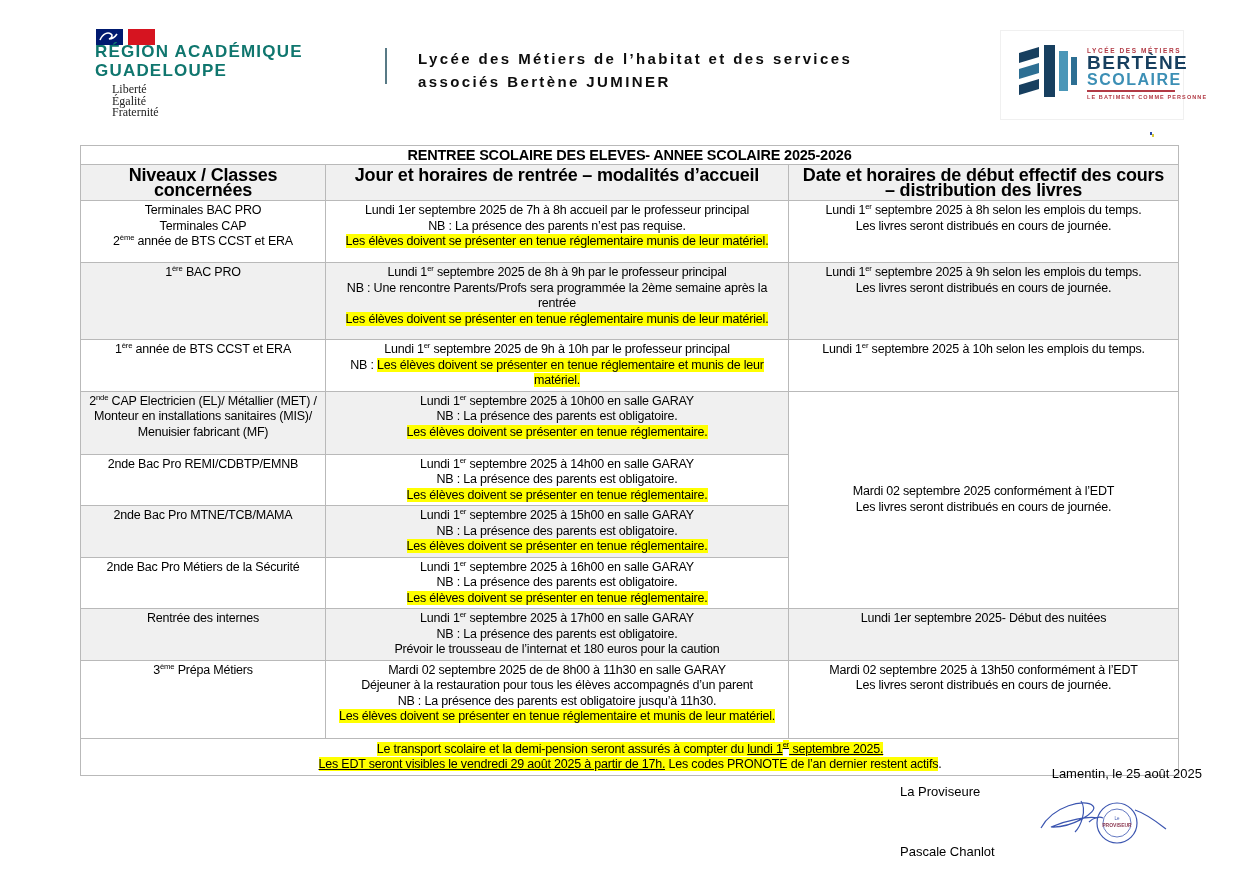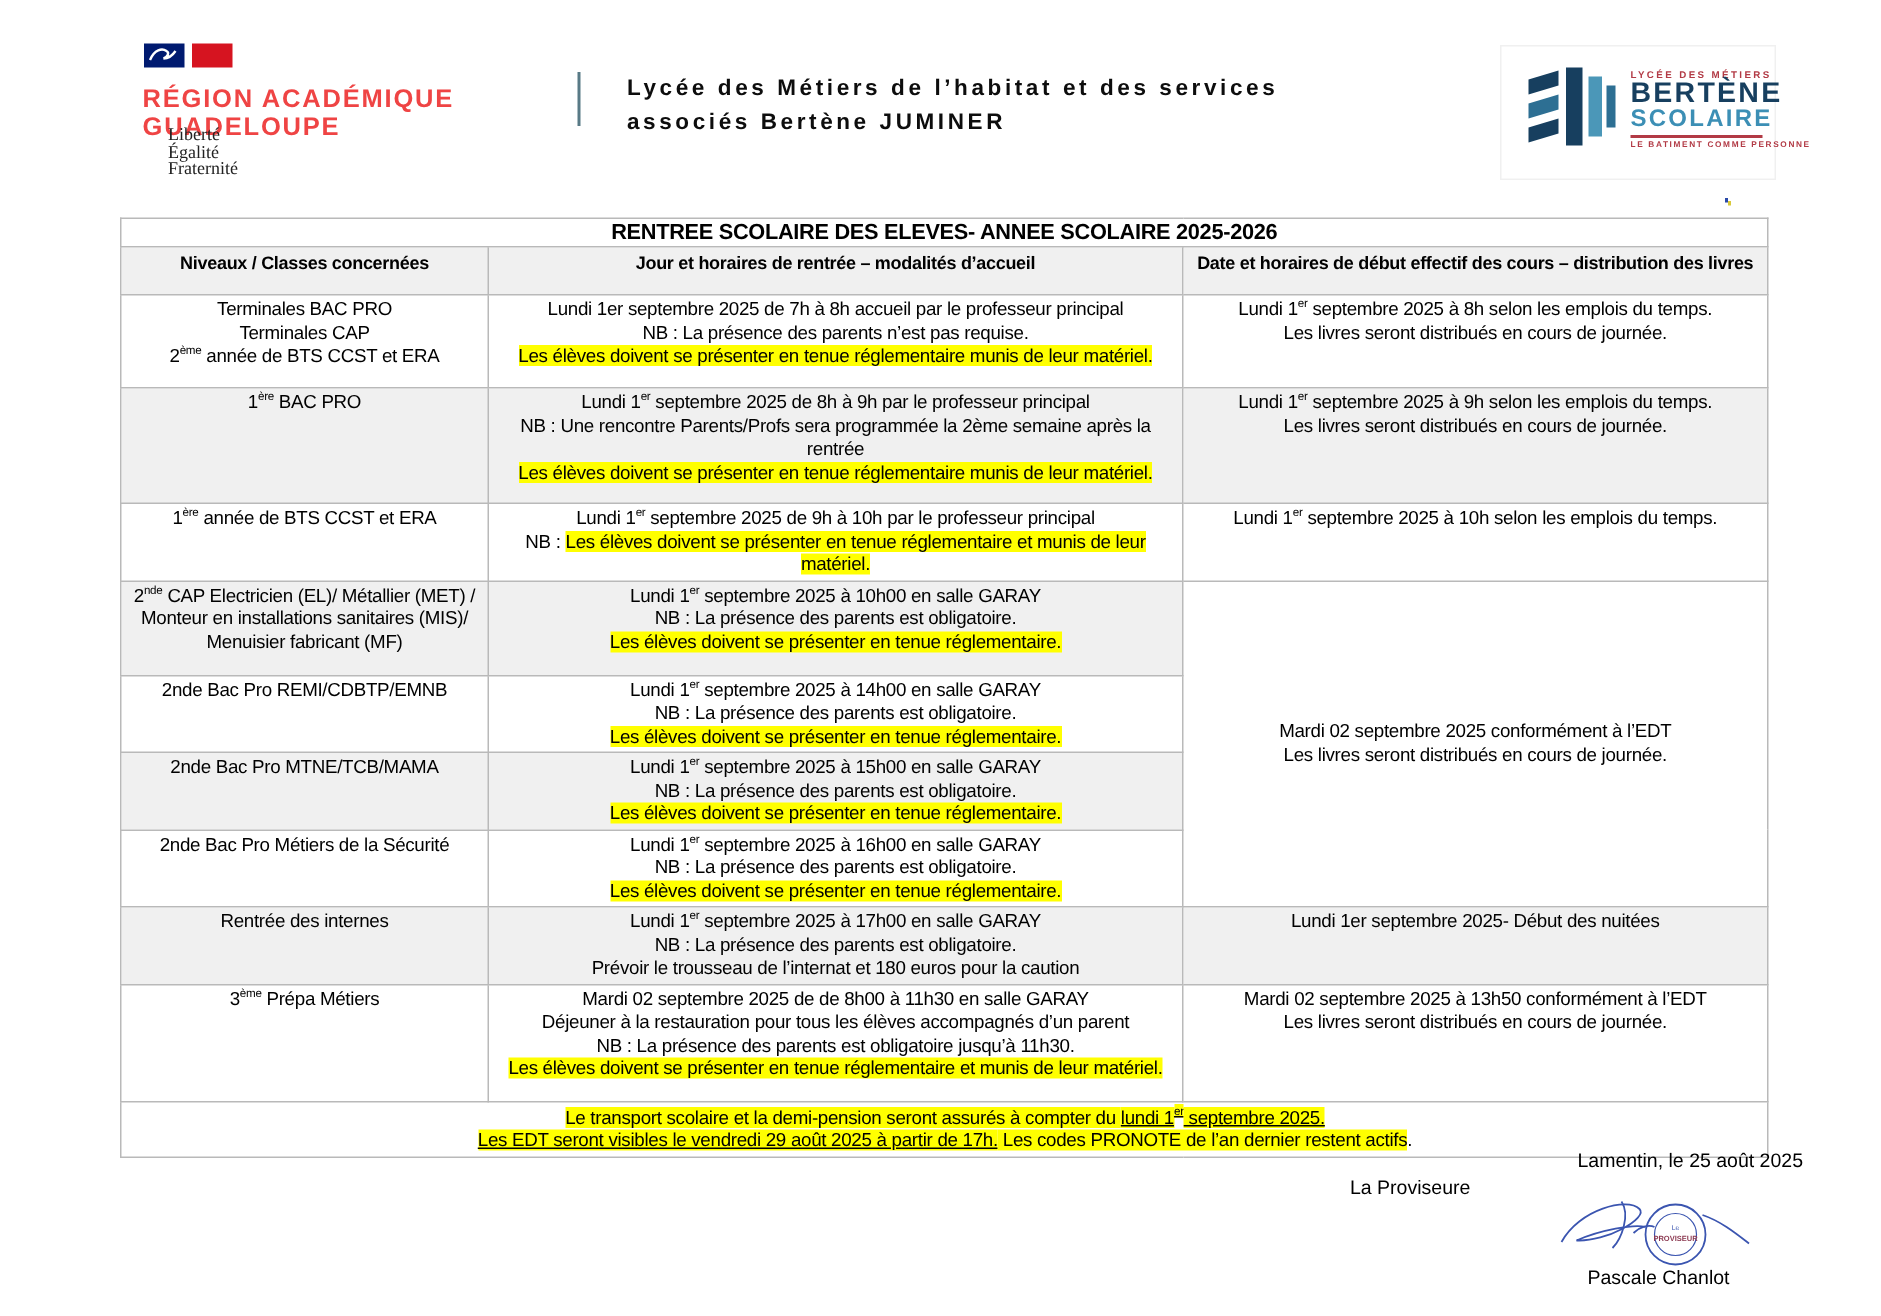--- a/index.html
+++ b/index.html
@@ -5,21 +5,21 @@
   *{margin:0;padding:0;box-sizing:border-box}
   html,body{background:#fff}
   body{width:1254px;height:877px;font-family:"Liberation Sans",sans-serif;color:#000}
   .page{position:relative;width:1254px;height:877px;background:#fff;overflow:hidden}
 
   
   .flag{position:absolute;left:96px;top:29px;display:flex;gap:5px}
   .flag .fb{width:27px;height:16px;background:#001a70;position:relative}
   .flag .fb svg{position:absolute;left:3px;top:2px}
   .flag .fr{width:27px;height:16px;background:#d61420}
-  .ra-title{position:absolute;left:95px;top:56px;font-weight:bold;font-size:17px;letter-spacing:1.2px;line-height:19px;color:#ef4444}
+  .ra-title{position:absolute;left:95px;top:42px;font-weight:bold;font-size:17px;letter-spacing:1.2px;line-height:19px;color:#0f766e}
   .motto{position:absolute;left:112px;top:84px;font-family:"Liberation Serif",serif;font-size:12px;line-height:11.5px;color:#222}
   .vsep{position:absolute;left:385px;top:48px;width:2px;height:36px;background:#587a86}
   .school-name{position:absolute;left:418px;top:47px;font-weight:bold;font-size:15px;letter-spacing:2.4px;line-height:23px;color:#0d0d0d}
 
   .logo-box{position:absolute;left:1000px;top:30px;width:184px;height:90px;background:#fff;border:1px solid #f0f0f0}
   .logo-icon{position:absolute;left:16px;top:12px}
   .logo-text{position:absolute;left:86px;top:16px;width:95px}
   .logo-top{color:#b23a45;font-size:6.5px;font-weight:bold;letter-spacing:1.6px;white-space:nowrap}
   .logo-n1{color:#173f5f;font-size:19px;font-weight:bold;letter-spacing:1.5px;line-height:17px}
   .logo-n2{color:#3c8fb5;font-size:16px;font-weight:bold;letter-spacing:1.5px;line-height:17px}
@@ -28,41 +28,41 @@
 
   .stray{position:absolute;left:1150px;top:132px;width:4px;height:5px}
   .stray i{position:absolute;display:block}
   .stray .s1{left:0;top:0;width:2px;height:3px;background:#2a49a8}
   .stray .s2{left:2px;top:2px;width:2px;height:3px;background:#d9c93a}
 
   
   table.doc{border-collapse:collapse;table-layout:fixed;position:absolute;left:80px;top:145px;width:1098px;font-size:12.5px;line-height:15.5px;letter-spacing:-0.2px}
   table.doc td,table.doc th{border:1px solid #b9b9b9;vertical-align:top;padding:2px 7px 2px 7px;text-align:center;overflow:hidden}
   .title-cell{text-align:center;font-weight:bold;font-size:14.5px;padding:0 !important;line-height:18px}
-  table.doc thead th{background:#f0f0f0;font-weight:bold;font-size:12px;line-height:15px;padding-top:3px}
+  table.doc thead th{background:#f0f0f0;font-weight:bold;font-size:18px;line-height:15px;padding-top:3px}
   tbody tr:nth-child(1){height:62px}
   tbody tr:nth-child(2){height:77px}
   tbody tr:nth-child(3){height:47px}
   tbody tr:nth-child(4){height:63px}
   tbody tr:nth-child(5),tbody tr:nth-child(6),tbody tr:nth-child(7),tbody tr:nth-child(8){height:47px}
   tbody tr:nth-child(9){height:78px}
   tbody tr:nth-child(10){height:34px}
   tbody tr.shade td{background:#f0f0f0}
   tbody td.merged{background:#fff !important;vertical-align:middle}
   tbody td.footcell{background:#fff !important;padding-left:8px;padding-top:3px}
   .b{font-weight:normal}
   .hl{background:#ffff00}
   .u{text-decoration:underline}
   sup{font-size:0.62em;vertical-align:super;line-height:0}
 
   
   .sig-date{position:absolute;left:949px;top:766px;width:253px;text-align:right;font-size:13px}
   .sig-role{position:absolute;left:900px;top:784px;width:253px;text-align:left;font-size:13px}
   .stamp{position:absolute;left:1037px;top:796px}
-  .sig-name{position:absolute;left:900px;top:844px;width:253px;text-align:right;font-size:13px}
+  .sig-name{position:absolute;left:900px;top:844px;width:253px;text-align:left;font-size:13px}
 </style>
 </head>
 <body>
 
 <div class="page">
 
   <div class="flag">
     <span class="fb">
       <svg width="20" height="12" viewBox="0 0 20 12">
         <path d="M1 9 C4 2,9 1,12 3 C14 4,13 7,10 8 C13 8,16 6,18 3" stroke="#ffffff" stroke-width="1.6" fill="none"></path>

